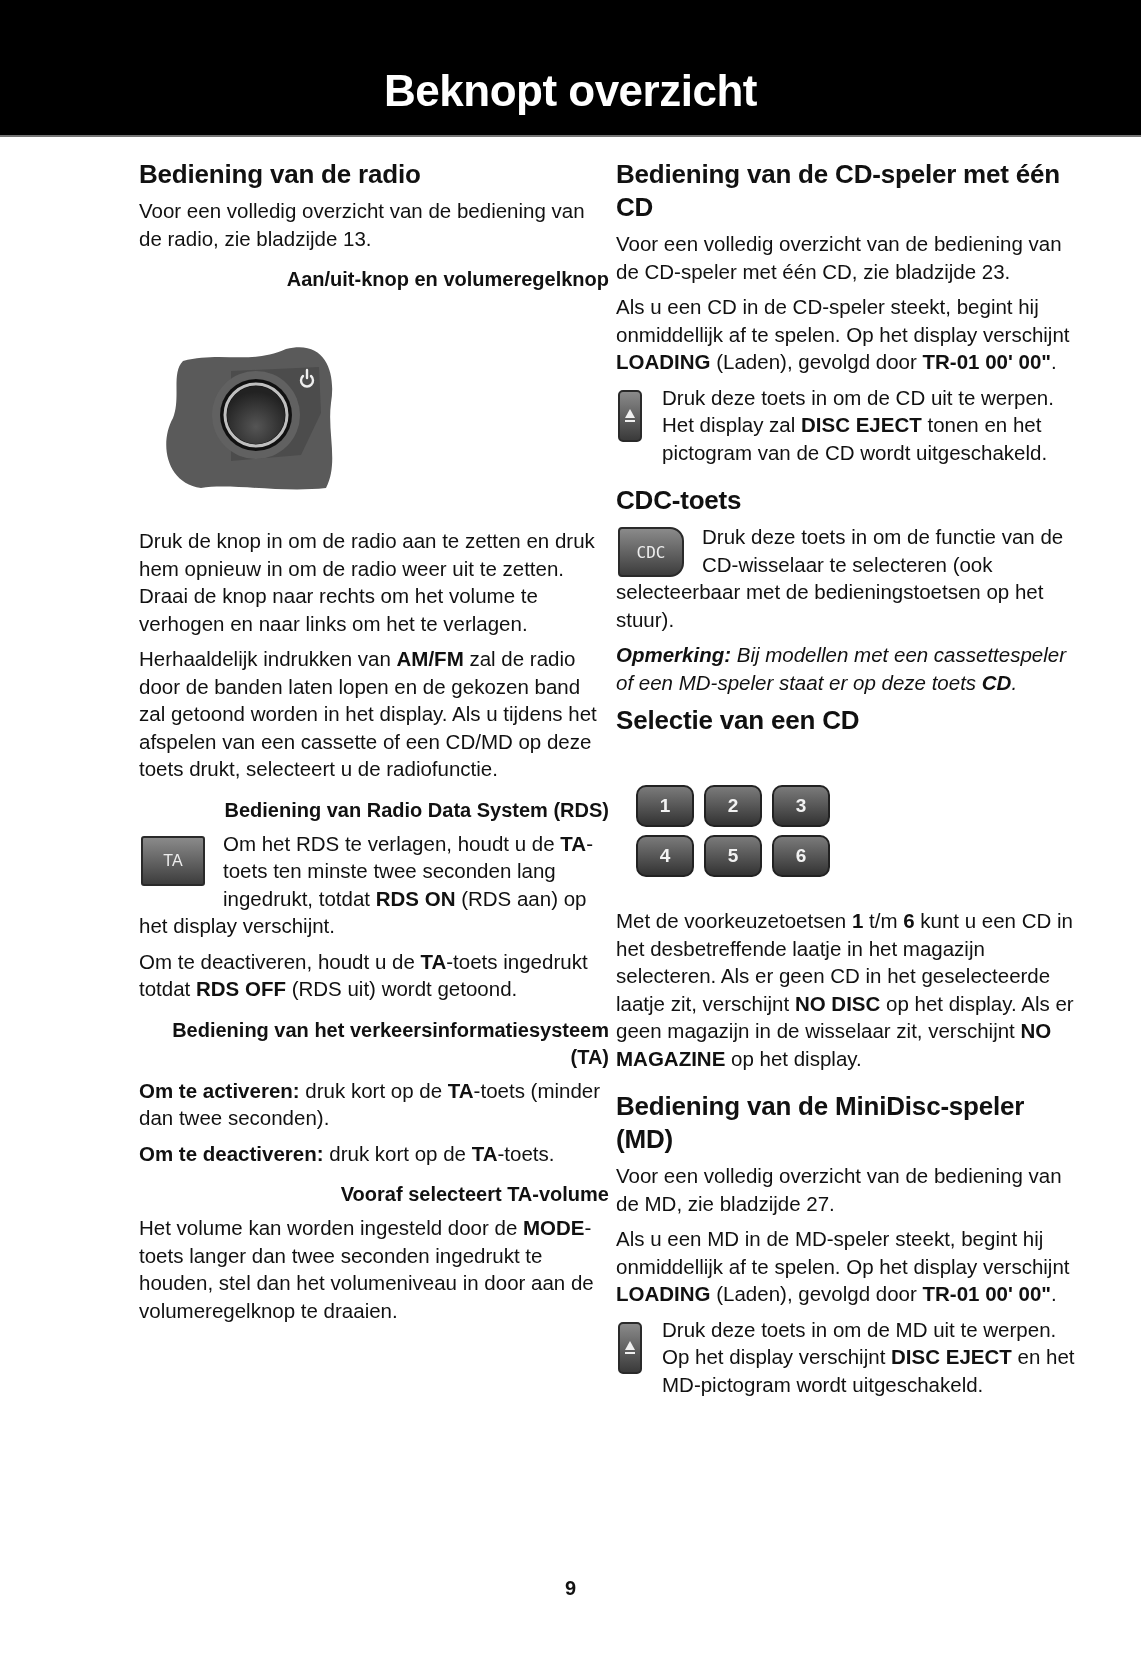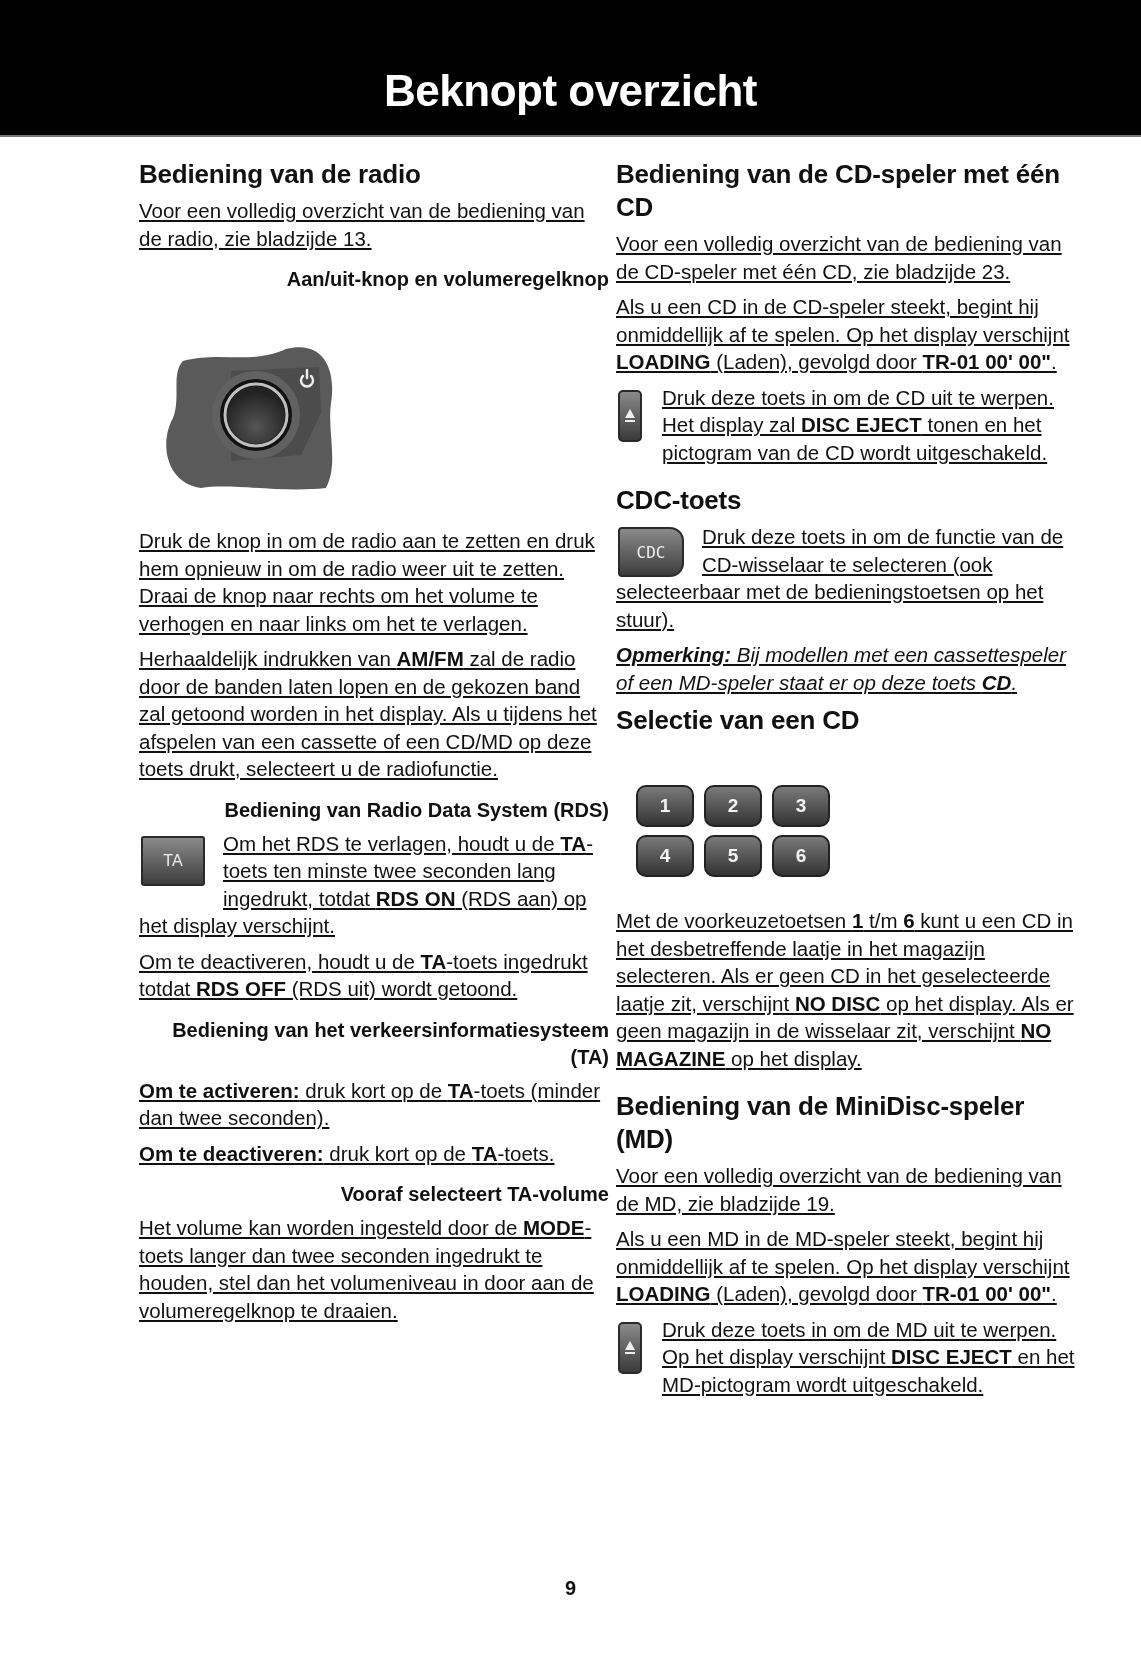--- a/index.html
+++ b/index.html
@@ -15,21 +15,21 @@
     text-align: center; color: #fff; font-size: 44px; font-weight: bold;
     letter-spacing: -0.5px;
   }
 
   .col { position: absolute; top: 158px; }
   .col-left { left: 105px; width: 470px; margin-left: 34px; }
   .col-right { left: 616px; width: 470px; }
 
   h2 { font-size: 26px; font-weight: bold; line-height: 33px; margin-bottom: 6px; letter-spacing: -0.2px; }
   h3 { font-size: 20px; font-weight: bold; line-height: 27px; margin-bottom: 6px; text-align: right; }
-  p  { font-size: 20.5px; line-height: 27.5px; margin-bottom: 8px; text-decoration: underline; }
+  p  { font-size: 20.5px; line-height: 27.5px; margin-bottom: 8px; }
   p.italic { font-style: italic; }
   b { font-weight: bold; }
 
   .knob-wrap { height: 228px; position: relative; }
   .knob-wrap svg { position: absolute; left: 22px; top: 44px; }
 
   .float-icon { float: left; margin-right: 14px; margin-top: 4px; text-align: right; }
   .ta-key {
     width: 64px; height: 50px; border-radius: 3px;
     background: linear-gradient(#8a8a8a, #3d3d3d);
@@ -150,21 +150,21 @@
     <div class="preset">1</div>
     <div class="preset">2</div>
     <div class="preset">3</div>
     <div class="preset">4</div>
     <div class="preset">5</div>
     <div class="preset">6</div>
   </div>
   <p><span>Met de voorkeuzetoetsen </span><b>1</b><span> t/m </span><b>6</b><span> kunt u een CD in het desbetreffende laatje in het magazijn selecteren. Als er geen CD in het geselecteerde laatje zit, verschijnt </span><b>NO DISC</b><span> op het display. Als er geen magazijn in de wisselaar zit, verschijnt </span><b>NO MAGAZINE</b><span> op het display.</span></p>
 
   <h2 style="margin-top:18px">Bediening van de MiniDisc-speler (MD)</h2>
-  <p>Voor een volledig overzicht van de bediening van de MD, zie bladzijde 19.</p>
+  <p>Voor een volledig overzicht van de bediening van de MD, zie bladzijde 27.</p>
   <p><span>Als u een MD in de MD-speler steekt, begint hij onmiddellijk af te spelen. Op het display verschijnt </span><b>LOADING</b><span> (Laden), gevolgd door </span><b>TR-01 00' 00"</b><span>.</span></p>
   <div class="clearfix">
     <div class="float-icon eject-key">
         <div class="tri"></div>
         <div class="bar"></div>
       </div>
     <p class="indent-block"><span>Druk deze toets in om de MD uit te werpen. Op het display verschijnt </span><b>DISC EJECT</b><span> en het MD-pictogram wordt uitgeschakeld.</span></p>
   </div>
 </div>
 

